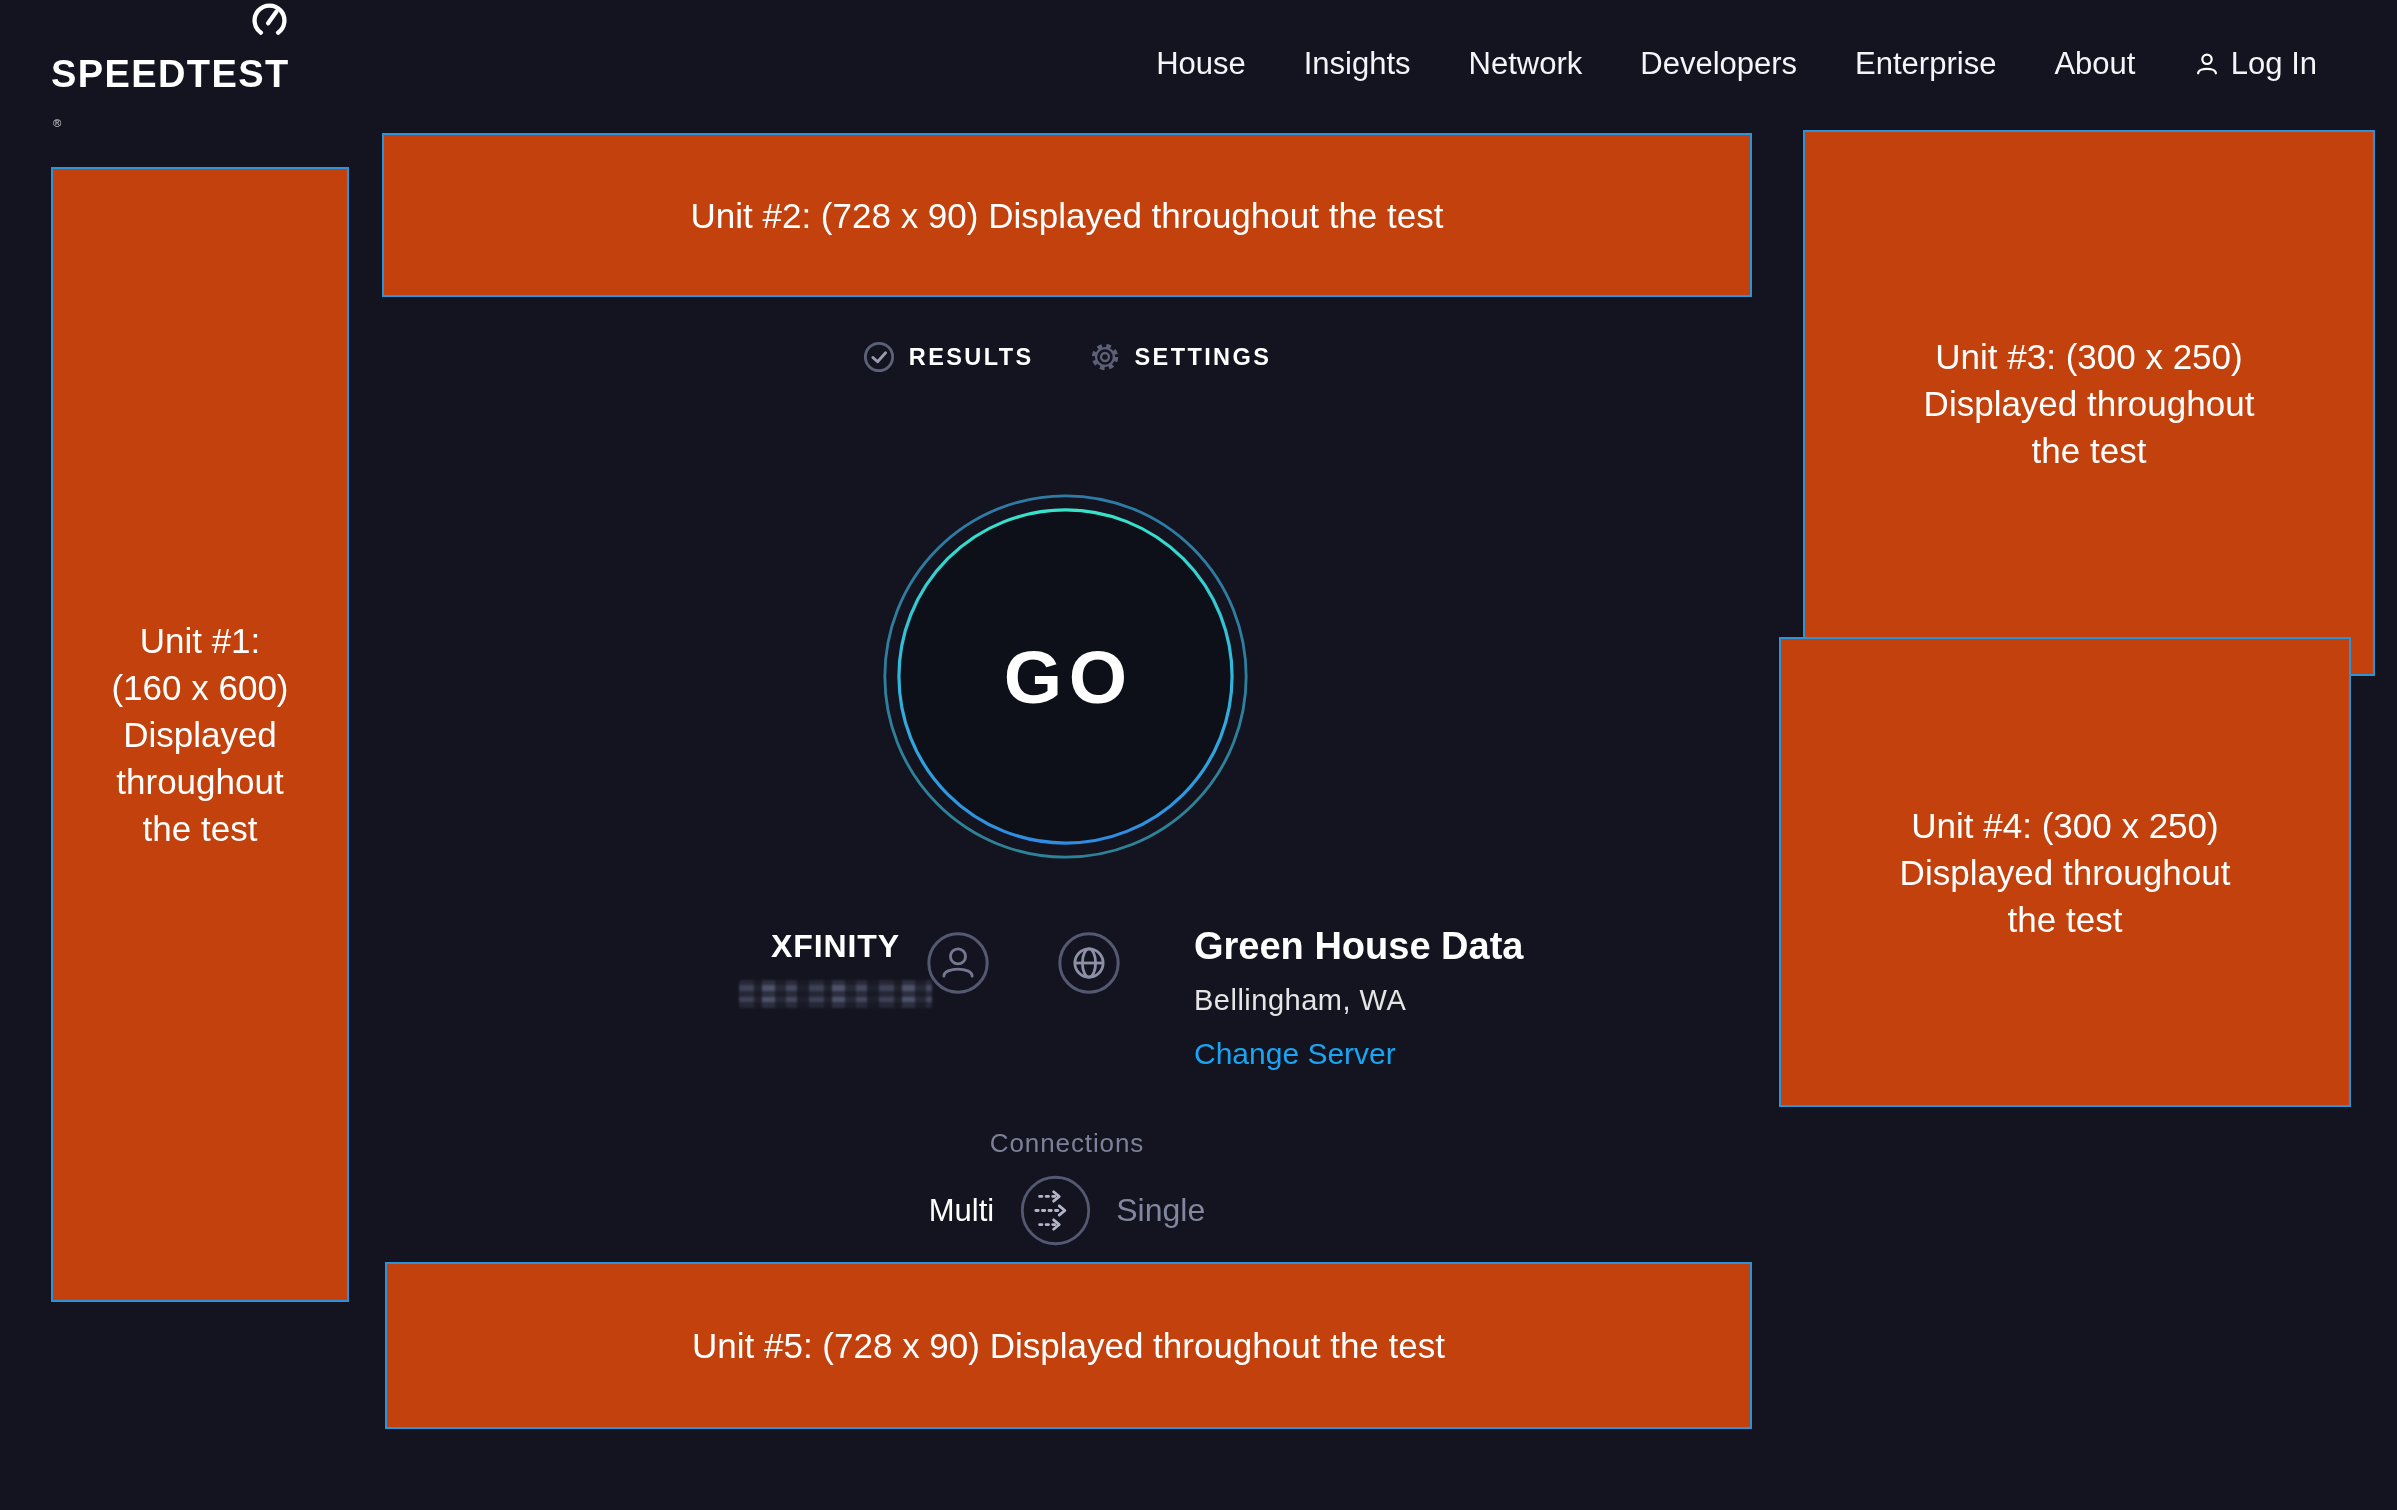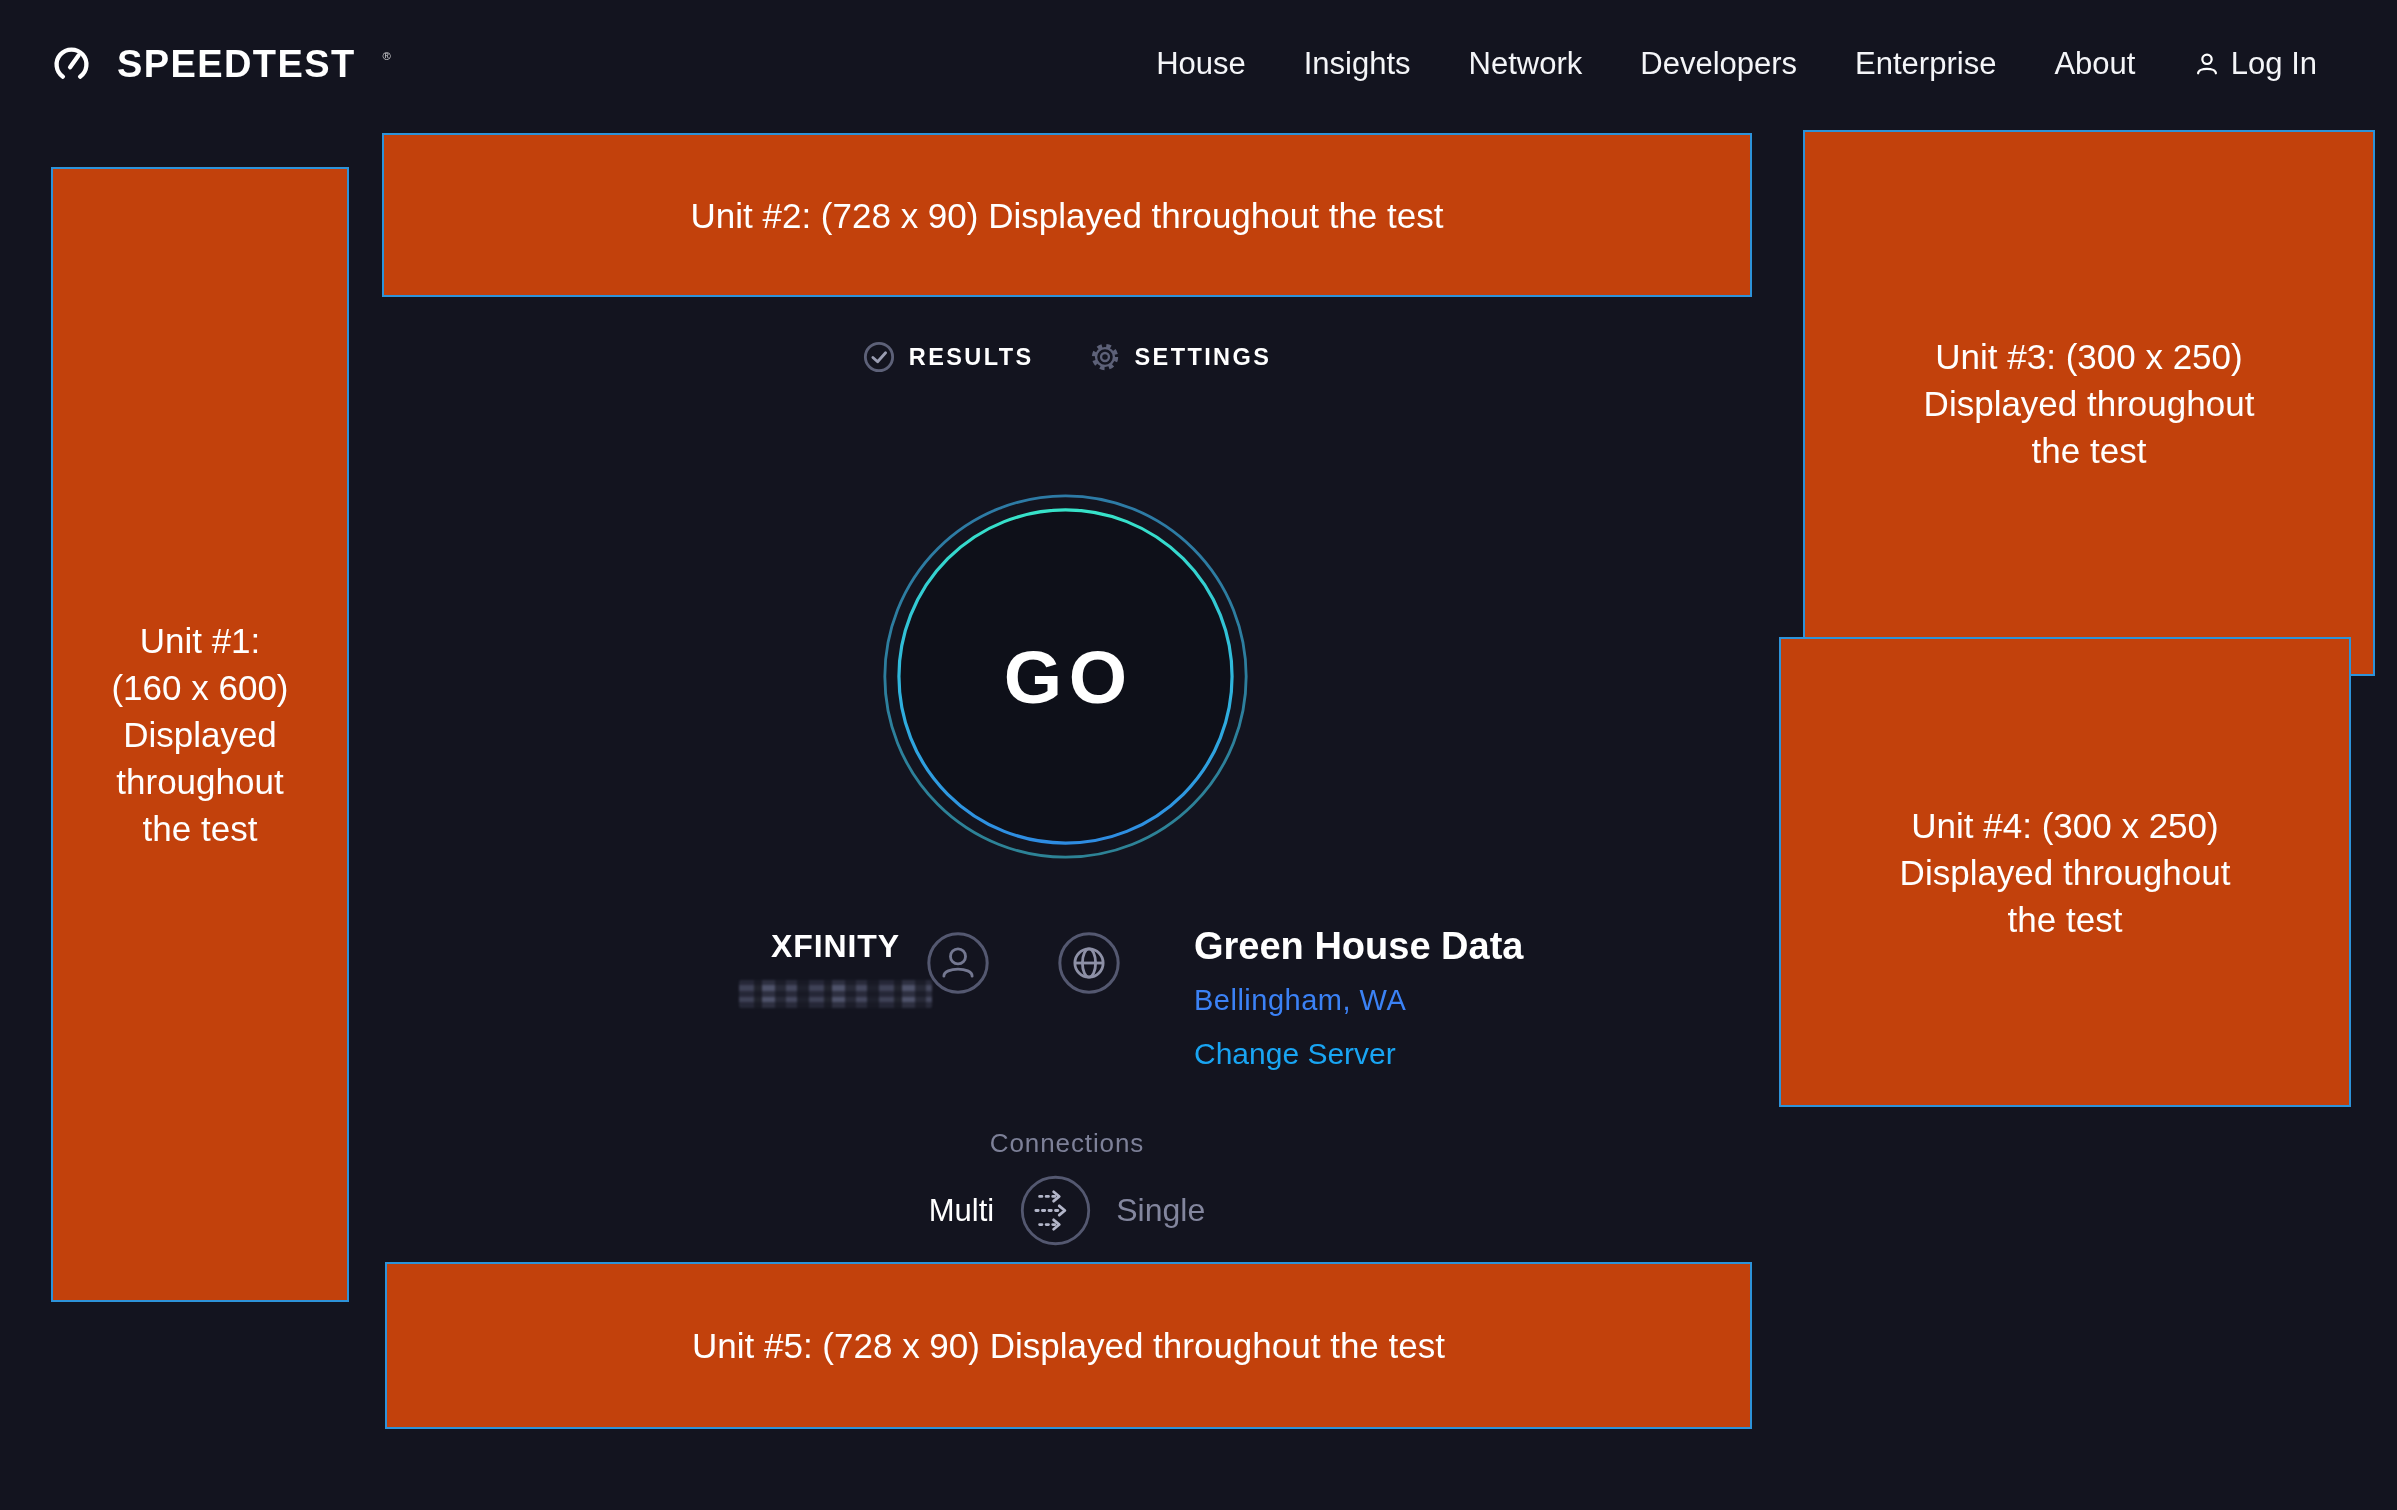--- a/index.html
+++ b/index.html
@@ -3,21 +3,21 @@
 <meta charset="utf-8">
 <style>
   html,body{margin:0;padding:0;background:#13141f;}
   #app{
     position:relative;width:2397px;height:1510px;overflow:hidden;
     background:#13141f;font-family:"Liberation Sans",sans-serif;color:#fff;
   }
   
   .header{position:absolute;top:0;left:0;width:2397px;height:128px;
     display:flex;align-items:center;padding:0 80px 0 51px;box-sizing:border-box;}
-  .logo{display:flex;align-items:flex-start;gap:25px;cursor:pointer;}
+  .logo{display:flex;align-items:flex-end;gap:13px;cursor:pointer;flex-direction:column;}
   .logo-text{font-size:38px;font-weight:700;letter-spacing:1.4px;color:#fff;}
   .logo-tm{font-size:11.3px;opacity:.8;align-self:flex-start;margin-top:7.5px;margin-left:1.9px;}
   .nav{margin-left:auto;display:flex;align-items:center;gap:58px;}
   .nav-item{font-size:31px;color:#f4f5f8;cursor:pointer;white-space:nowrap;}
   .login{display:flex;align-items:center;gap:9.4px;cursor:pointer;}
   
   .ad{position:absolute;background:#c2410c;border:2.8px solid #2d93d9;box-sizing:border-box;
     display:flex;align-items:center;justify-content:center;cursor:pointer;}
   .ad-text{color:#fff;font-size:35px;line-height:47px;text-align:center;white-space:pre-line;}
   #ad1{left:51px;top:130px;width:298px;height:1135px;margin-top:37px;}
@@ -41,21 +41,21 @@
     background:
       repeating-linear-gradient(0deg, rgba(19,20,31,.55) 0 5.6px, rgba(0,0,0,0) 5.6px 11.3px),
       repeating-linear-gradient(90deg,#43465c 0 15px,#23252f 15px 22.6px,#555972 22.6px 36px,
         #2a2c3a 36px 47px,#4a4d64 47px 58px,#20222e 58px 70px);
     filter:blur(1.1px);}
   .icon-circle{position:absolute;width:64px;height:64px;}
   #user-circle{left:926px;top:931px;}
   #globe-circle{left:1057px;top:931px;}
   .server-block{position:absolute;left:1194px;top:925px;}
   .server-name{font-size:38px;font-weight:600;color:#fff;}
-  .server-loc{font-size:29px;color:#3b82f6;margin-top:16px;letter-spacing:0.5px;}
+  .server-loc{font-size:29px;color:#e5e5e5;margin-top:16px;letter-spacing:0.5px;}
   .server-change{font-size:30px;color:#19a5f3;margin-top:20px;cursor:pointer;}
   
   .connections{position:absolute;left:382px;top:1128px;width:1370px;text-align:center;}
   .conn-title{font-size:26px;color:#7d8098;letter-spacing:0.9px;}
   .conn-row{margin-top:15px;display:flex;justify-content:center;align-items:center;gap:24.5px;text-align:center;}
   .conn-multi{font-size:31px;color:#fff;font-weight:500;cursor:pointer;}
   .conn-single{font-size:32px;color:#83869e;cursor:pointer;}
   .toggle{cursor:pointer;}
   svg{display:block;}
 </style>

